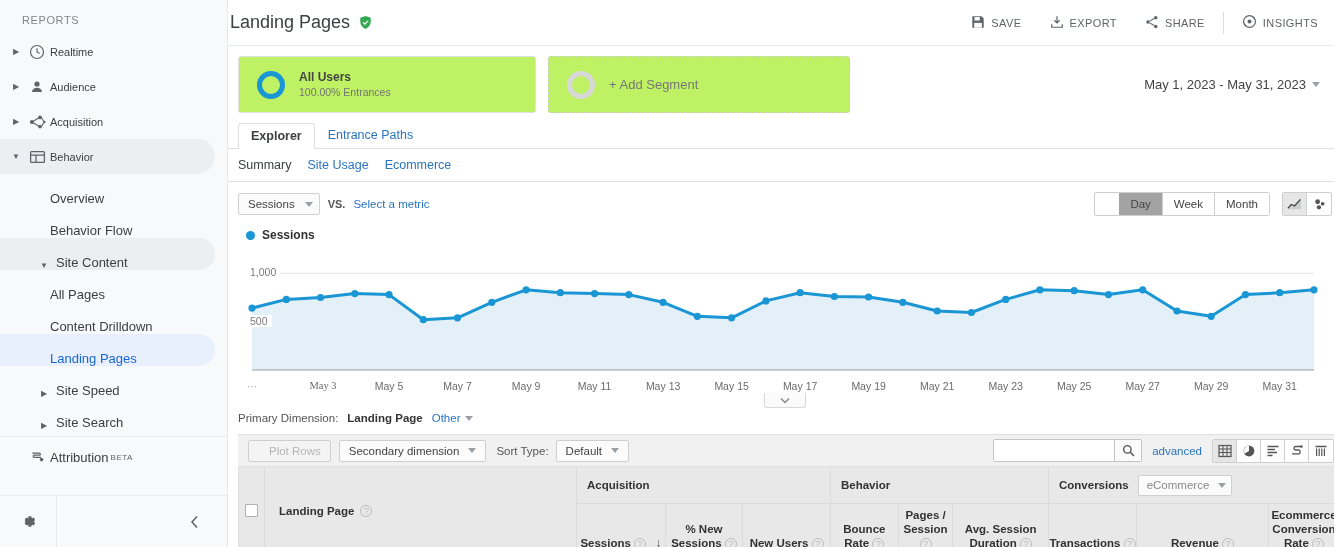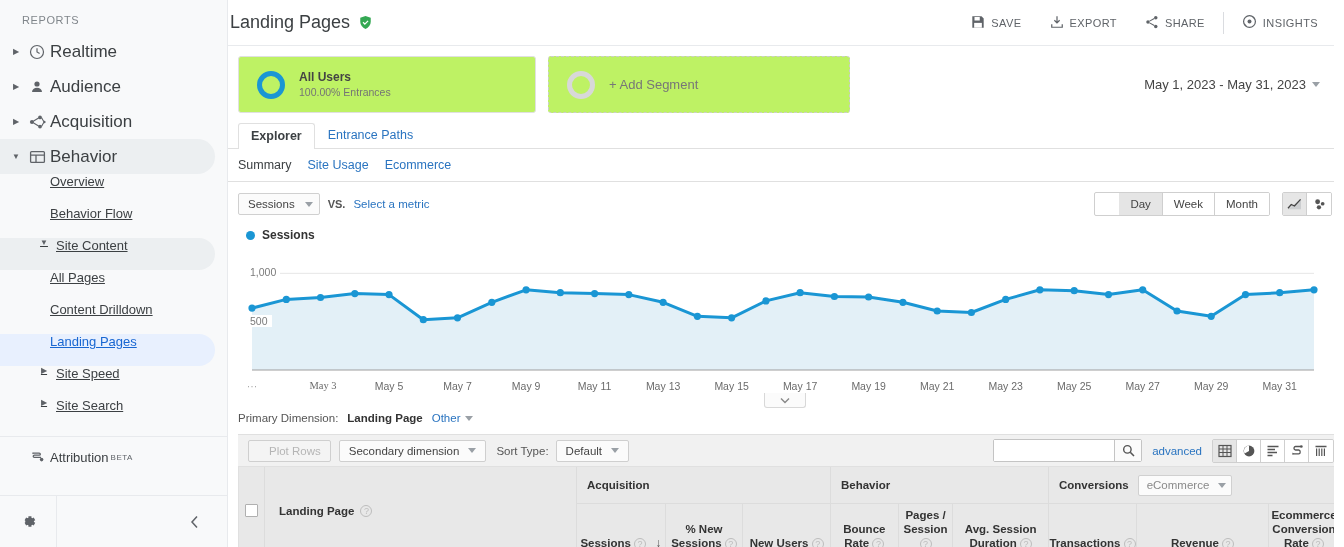--- a/index.html
+++ b/index.html
@@ -33,26 +33,25 @@
   }
   .nav-item.active { background:#eceff1; }
   .nav-arrow {
     width:16px; min-width:16px; text-align:center; font-size:8px; color:#5f6368;
     display:flex; align-items:center; justify-content:center;
   }
   .nav-icon {
     width:26px; min-width:26px; display:flex; align-items:center; justify-content:center;
     color:#5f6368;
   }
-  .nav-label { font-size:17px; }
+  .nav-label { font-size:11px; }
   .sub-item {
-    display:flex; align-items:flex-start; height:32px; padding-left:50px;
+    display:flex; align-items:flex-end; height:32px; padding-left:50px;
     color:#3c4043; cursor:pointer; border-radius:0 18px 18px 0; margin-right:12px;
     font-size:13px;
-    text-decoration:underline;
   }
   .sub-item.group { padding-left:36px; }
   .sub-item.group .nav-arrow { margin-right:4px; }
   .sub-item.sel { background:#e8f0fe; color:#1967d2; }
   .sub-item.greyed { background:#eceff1; }
   .attr-sep { border-top:1px solid #e8eaed; margin:6px 0 0 0; }
   .attribution {
     display:flex; align-items:center; height:40px; padding-left:8px; color:#3c4043;
     cursor:pointer; font-size:13px;
   }
@@ -130,21 +129,21 @@
   }
   .vs { font-size:11px; font-weight:bold; color:#555; margin:0 8px; }
   .selmetric { font-size:11.5px; color:#2a74c0; cursor:pointer; }
   .chart-controls-right { margin-left:auto; display:flex; align-items:center; gap:12px; }
   .seg-group { display:flex; border:1px solid #cfcfcf; border-radius:2px; overflow:hidden; }
   .seg-group div {
     padding:0 11px; height:22px; line-height:22px; font-size:11.5px; color:#444;
     background:#fff; border-right:1px solid #cfcfcf; cursor:pointer;
   }
   .seg-group div:last-child { border-right:none; }
-  .seg-group div.on { background:#e5e5e5;margin-left:24px; }
+  .seg-group div.on { background:#a3a3a3;margin-left:24px; }
   .icon-group { display:flex; border:1px solid #cfcfcf; border-radius:2px; overflow:hidden; }
   .icon-group div {
     width:24px; height:22px; display:flex; align-items:center; justify-content:center;
     background:#fff; border-right:1px solid #cfcfcf; cursor:pointer;
   }
   .icon-group div:last-child { border-right:none; }
   .icon-group div.on { background:#e6e6e6; }
 
   .legend { display:flex; align-items:center; gap:7px; margin:12px 0 0 8px; }
   .legend-dot { width:9px;height:9px;border-radius:50%;background:#1a96d4; }

